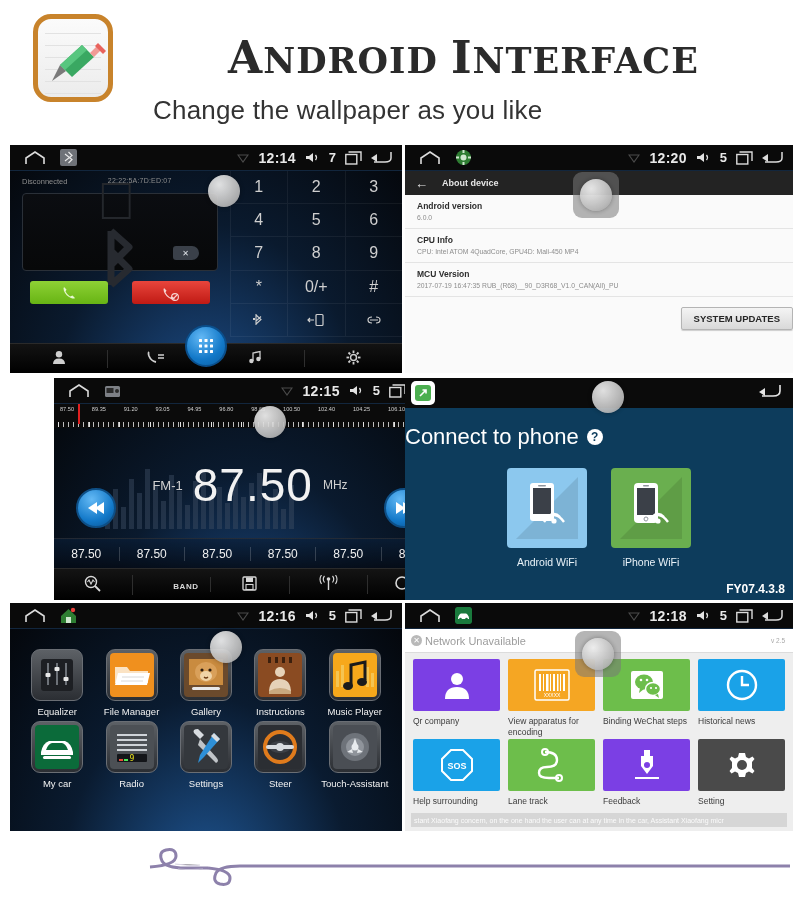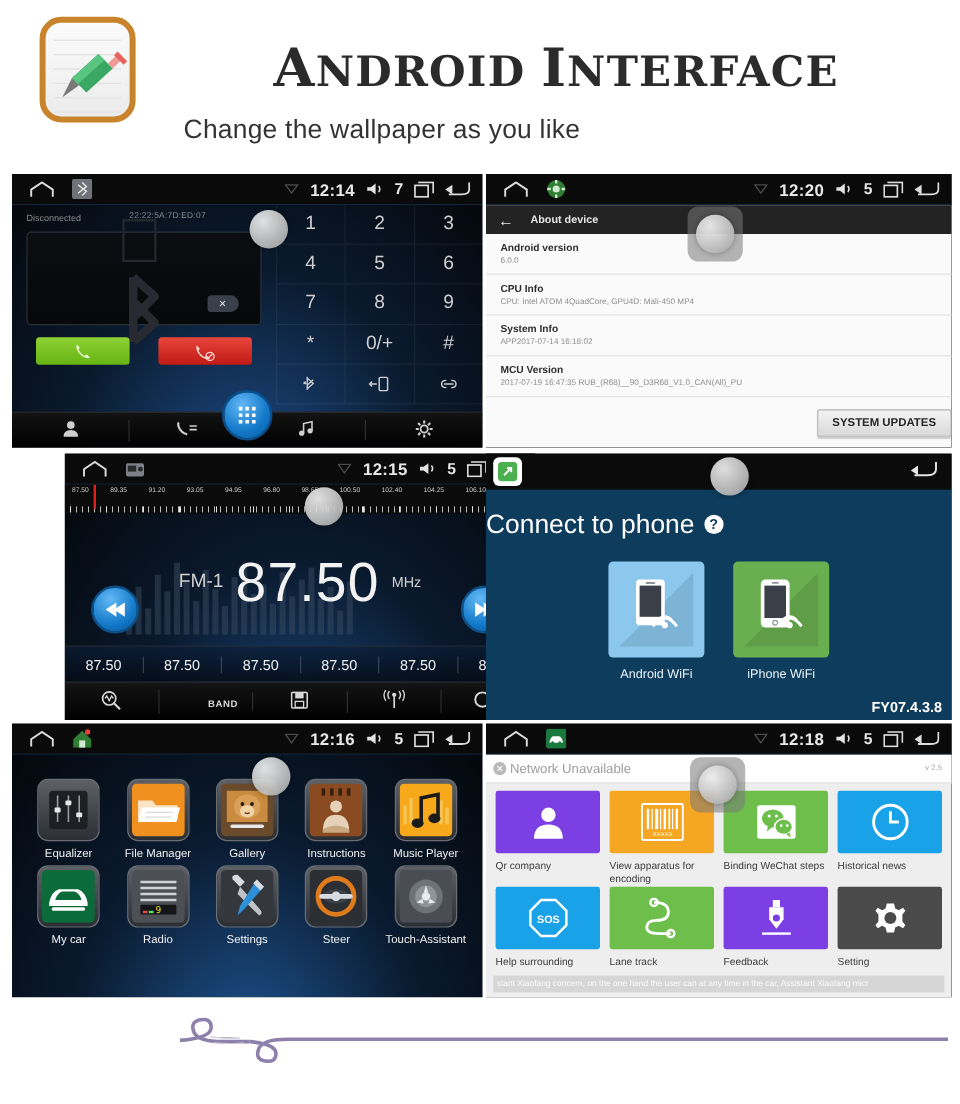--- a/index.html
+++ b/index.html
@@ -30,21 +30,21 @@
   .title-main {
     position: absolute; left: 228px; top: 32px;
     font-family: "DejaVu Serif", serif;
     font-size: 35px; font-weight: bold; letter-spacing: 1px;
     color: #2b2b2b;
     white-space: nowrap;
   }
   .title-main .bigcap { font-size: 44px; }
   .subtitle {
     position:absolute; left:153px; top:95px;
-    font-size: 22px; color:#333; letter-spacing: .2px;
+    font-size: 26px; color:#333; letter-spacing: .2px;
   }
 
   
   .panels { position:absolute; left:0; top:142px; width:800px; }
   .panel { position:absolute; overflow:hidden; background:#000; }
   .p1 { left:10px;  top:3px;   width:392px; height:228px; }
   .p2 { left:405px; top:3px;   width:388px; height:228px; }
   .p3 { left:10px;  top:236px; width:392px; height:222px;margin-left:44px; }
   .p4 { left:405px; top:236px; width:388px; height:222px; }
   .p5 { left:10px;  top:461px; width:392px; height:228px; }
@@ -168,21 +168,21 @@
   }
   .rd-ticks2 { position:absolute; left:4px; right:4px; bottom:1px; height:5px;
     background-image:repeating-linear-gradient(to right,#e3e3e3 0 1px, transparent 1px 30.5px);
   }
   .rd-needle { position:absolute; left:24px; top:0; width:2px; height:20px; background:#e02020; }
   .rd-spectrum { position:absolute; left:12%; right:12%; top:55px; height:70px; opacity:.5; }
   .rd-freq {
     position:absolute; left:0; right:0; top:58px;
     display:flex; align-items:center; justify-content:center; gap:10px;
   }
-  .rd-band { font-size:16px; color:#d0d0d0; }
+  .rd-band { font-size:13px; color:#d0d0d0; }
   .rd-num { font-size:46px; color:#f2f2f2; font-weight:300; letter-spacing:1px; line-height:1; }
   .rd-unit { font-size:12px; color:#d0d0d0; }
   .rd-skip {
     position:absolute; top:84px; width:40px; height:40px; border-radius:50%;
     background:radial-gradient(circle at 38% 26%, #63b9f5, #1278c8 62%, #0a5391);
     border:2px solid #0e4f86; color:#fff; font-size:16px;
     display:flex; align-items:center; justify-content:center;
   }
   .rd-skip.l { left:22px; } .rd-skip.r { right:22px; }
   .rd-presets {
@@ -508,24 +508,20 @@
         <span class="bk">←</span>
         <span class="ttl">About device</span>
       </div>
       <div class="ad-row">
         <div class="ad-k">Android version</div>
         <div class="ad-v">6.0.0</div>
       </div>
       <div class="ad-row">
         <div class="ad-k">CPU Info</div>
         <div class="ad-v">CPU: Intel ATOM 4QuadCore, GPU4D: Mali-450 MP4</div>
-      </div>
-      <div class="ad-row">
-        <div class="ad-k">System Info</div>
-        <div class="ad-v">APP2017-07-14 16:18:02</div>
       </div>
       <div class="ad-row">
         <div class="ad-k">MCU Version</div>
         <div class="ad-v">2017-07-19 16:47:35 RUB_(R68)__90_D3R68_V1.0_CAN(All)_PU</div>
       </div>
       <div class="ad-btn-wrap">
         <div class="ad-btn">SYSTEM UPDATES</div>
       </div>
     </div>
     <div class="knob-sq" style="left:168px; top:27px;"></div>

